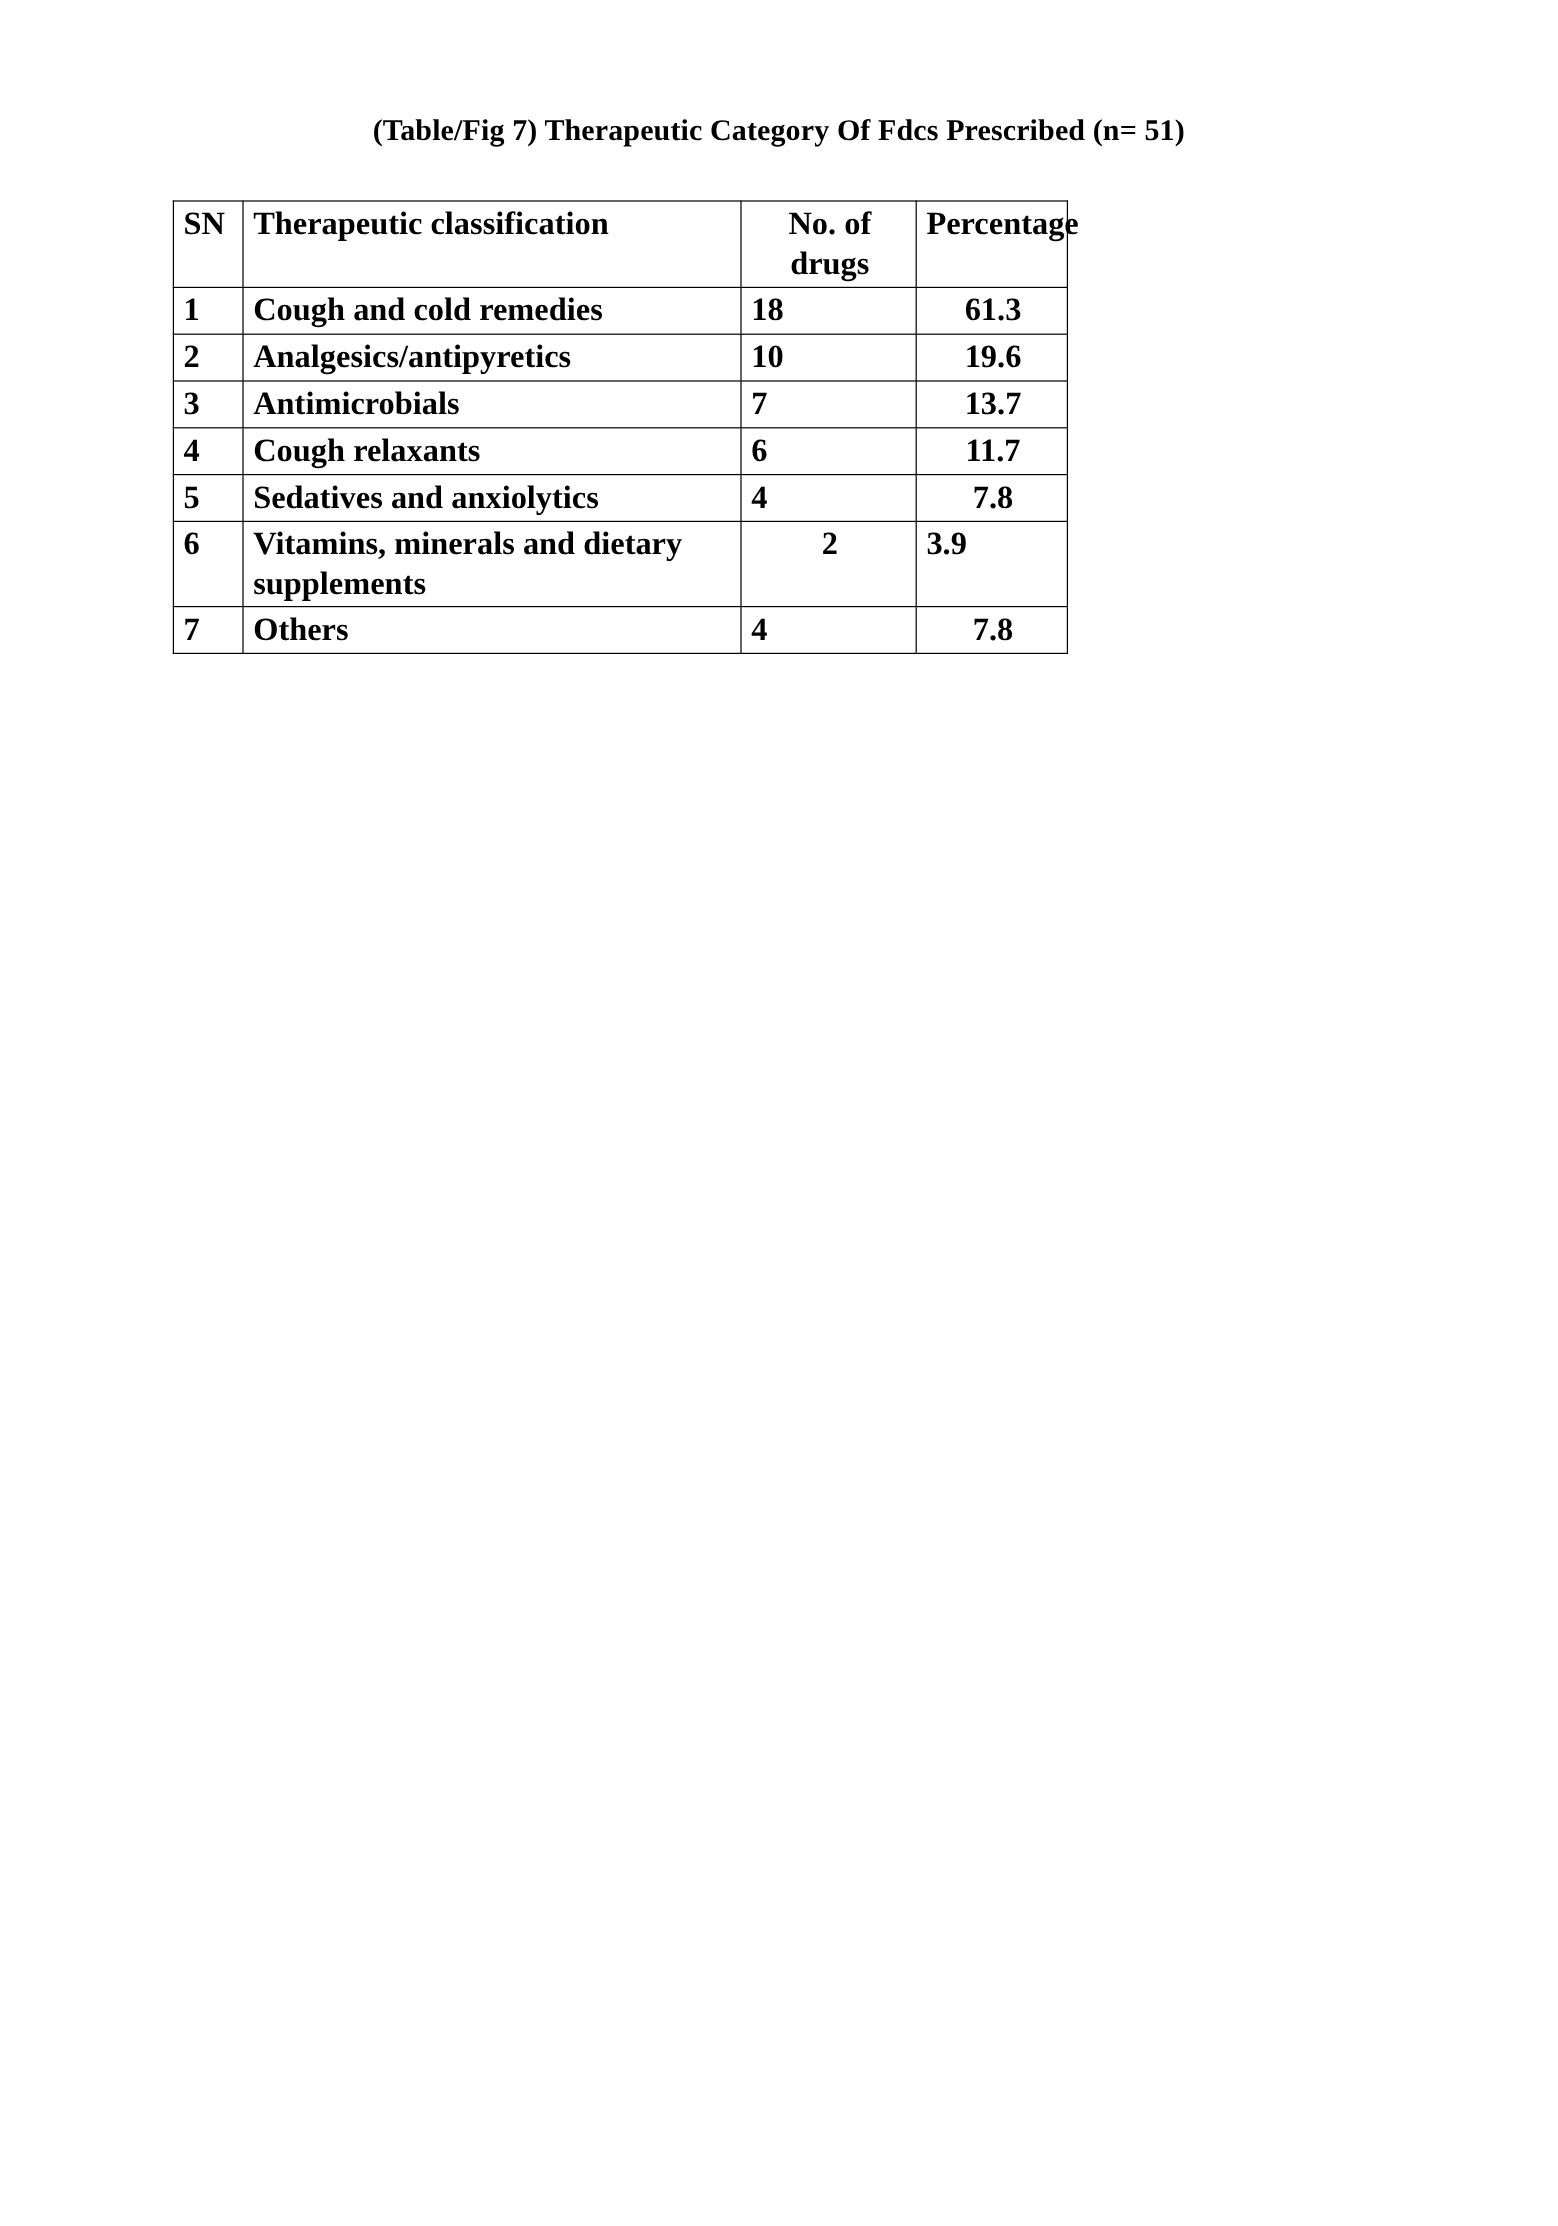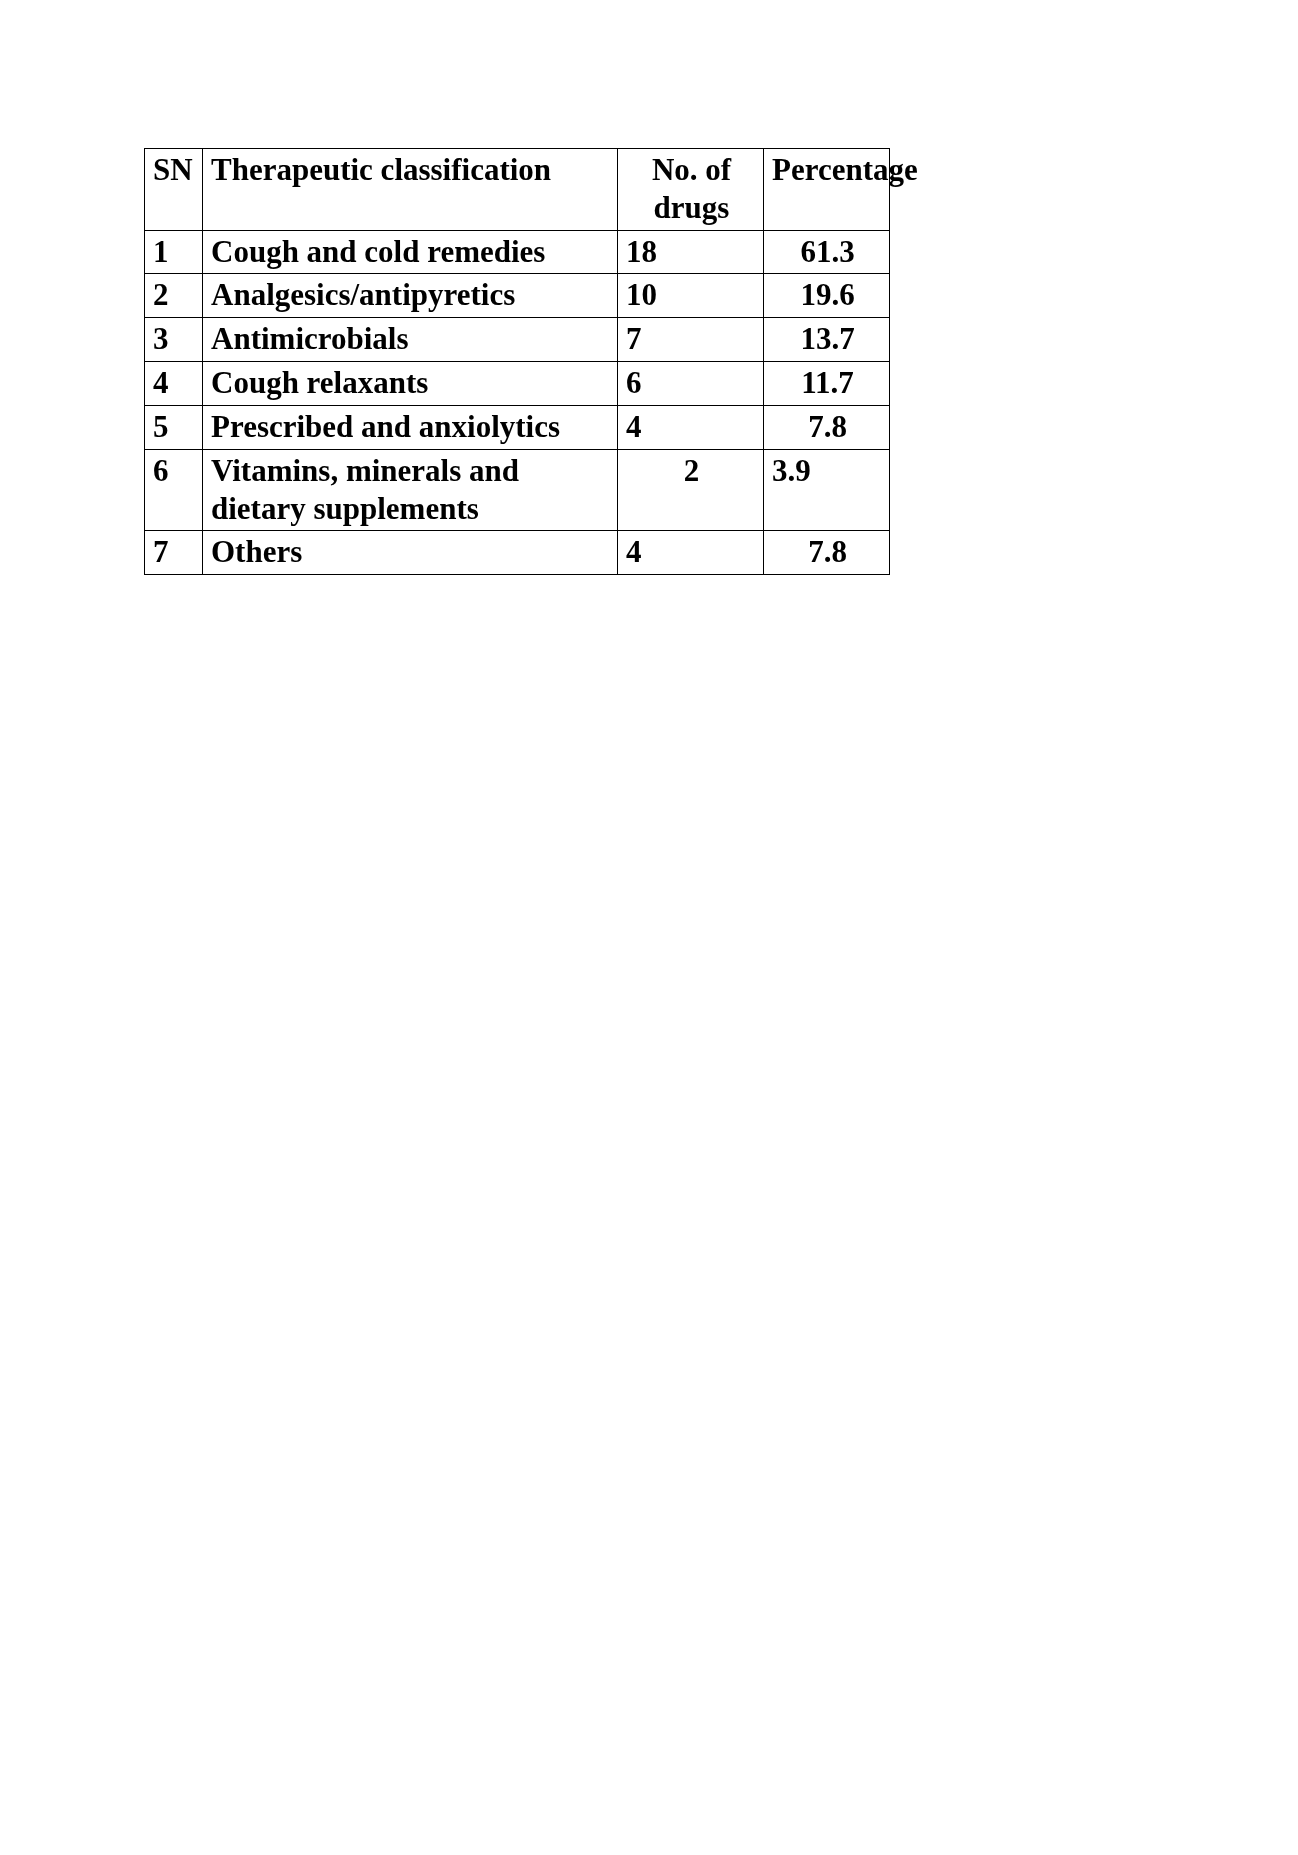--- a/index.html
+++ b/index.html
@@ -34,21 +34,22 @@
   .table-wrap {
     position: absolute;
     top: 148px;
     left: 144px;
     width: 745px;
   }
   table.data-table {
     border-collapse: collapse;
     width: 745px;
     table-layout: fixed;
-    font-size: 31px;
+    font-size: 27px;
+    margin-top: 19px;
   }
   table.data-table td,
   table.data-table th {
     border: 1.5px solid #000000;
     padding: 2px 6px 3px 8px;
     vertical-align: top;
     font-weight: bold;
     line-height: 1.22;
   }
   col.c-sn      { width: 58px; }
@@ -80,20 +81,21 @@
   .num-top {
     vertical-align: top;
     text-align: center;
   }
 </style>
 </head>
 <body>
 
 <div class="page">
 
+  <div class="doc-title">(Table/Fig 7) Therapeutic Category Of Fdcs Prescribed (n= 51)</div>
 
   <div class="table-wrap">
     <table class="data-table">
       <colgroup>
         <col class="c-sn">
         <col class="c-class">
         <col class="c-num">
         <col class="c-pct">
       </colgroup>
       <tbody>
@@ -127,21 +129,21 @@
 
         <tr>
           <td class="c-sn-cell">4</td>
           <td class="c-class-cell">Cough relaxants</td>
           <td class="c-num-cell">6</td>
           <td class="c-pct-cell">11.7</td>
         </tr>
 
         <tr>
           <td class="c-sn-cell">5</td>
-          <td class="c-class-cell">Prescribed and anxiolytics</td>
+          <td class="c-class-cell">Sedatives and anxiolytics</td>
           <td class="c-num-cell">4</td>
           <td class="c-pct-cell">7.8</td>
         </tr>
 
         <tr class="tall-row">
           <td class="c-sn-cell tall-cell">6</td>
           <td class="c-class-cell tall-cell">
             <span class="justify">Vitamins, minerals and dietary</span>
             <span class="line2">supplements</span>
           </td>

